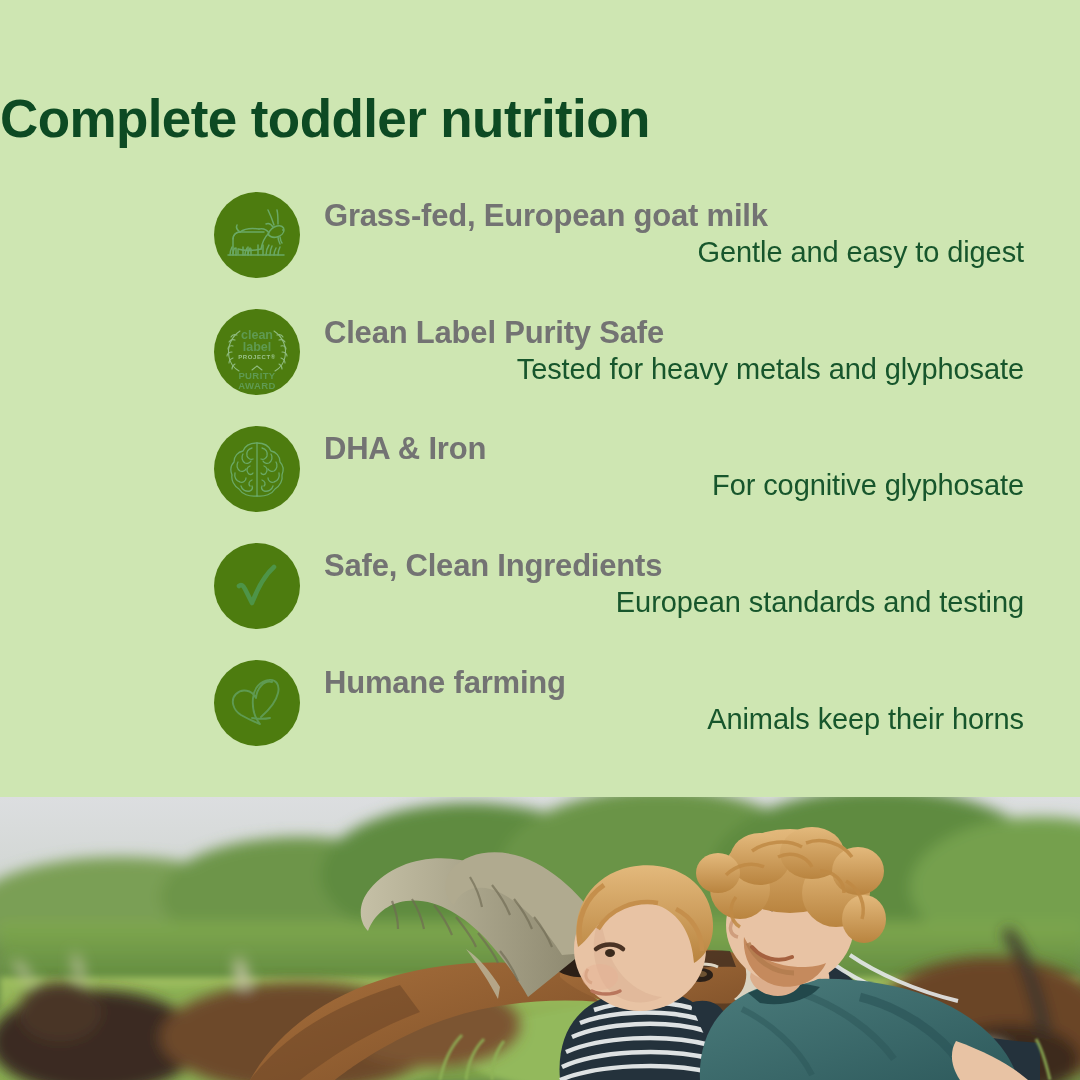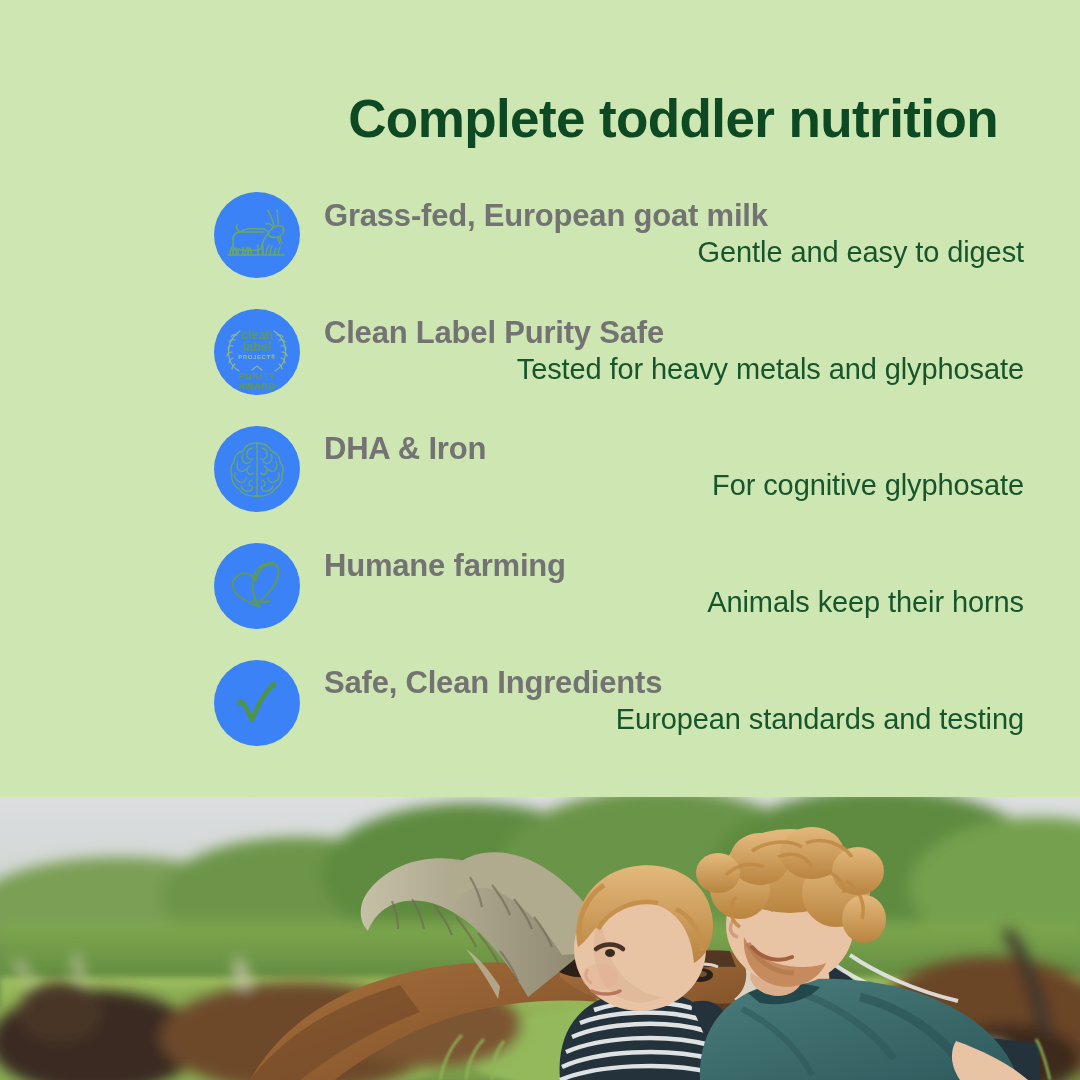--- a/index.html
+++ b/index.html
@@ -22,21 +22,21 @@
     position: absolute;
     left: 0; top: 0;
     width: 1080px;
     height: 797px;
     background: #cee6b2;
   }
   .headline {
     position: absolute;
     left: 0; top: 88px;
     width: 998px;
-    text-align: right;
+    text-align: left;
     font-size: 53px;
     font-weight: bold;
     letter-spacing: -0.6px;
     color: #0d4a23;
     font-family: "Liberation Sans", sans-serif;
   }
   
   .rows {
     position: absolute;
     left: 214px;
@@ -47,21 +47,21 @@
     position: relative;
     height: 117px;
   }
   .badge {
     position: absolute;
     left: 0;
     top: 0;
     width: 86px;
     height: 86px;
     border-radius: 50%;
-    background: #3b82f6;
+    background: #4d7c0f;
     display: flex;
     align-items: center;
     justify-content: center;
     overflow: hidden;
   }
   .badge svg { display: block; }
   .rowtext {
     position: absolute;
     left: 110px;
     top: -2px;
@@ -218,20 +218,32 @@
               <path d="M65 47 C66 51 64 55 60 56 C57 57 54 55 54 52"></path>
               <path d="M59 60 C58 64 54 66 50 65 C48 64 47 62 48 60"></path>
               <path d="M50 40 C53 41 54 44 52 47 C51 49 48 49 47 47"></path>
               <path d="M48 54 C51 55 52 58 50 60"></path>
             </g>
           </svg>
         </div>
         <div class="rowtext">
           <div class="rowtitle">DHA &amp; Iron</div>
           <div class="rowsub">For cognitive glyphosate</div>
+        </div>
+      </div>
+
+      <div class="row row-4">
+        <div class="badge">
+          <svg width="86" height="86" viewBox="0 0 86 86" aria-hidden="true">
+            <path d="M25 43 C27 41 29 42 31 46 L38 60 C44 44 52 31 60 24" fill="none" stroke="#4e9448" stroke-width="4.6" stroke-linecap="round" stroke-linejoin="round"></path>
+          </svg>
+        </div>
+        <div class="rowtext">
+          <div class="rowtitle">Safe, Clean Ingredients</div>
+          <div class="rowsub">European standards and testing</div>
         </div>
       </div>
 
       <div class="row row-3">
         <div class="badge">
           <svg width="86" height="86" viewBox="0 0 86 86" aria-hidden="true">
             <g fill="none" stroke="#5f9a52" stroke-width="1.9" stroke-linecap="round" stroke-linejoin="round">
               <path d="M58 22
                        C50 20 43 28 42 38
                        C38 30 28 28 22 34
@@ -241,32 +253,20 @@
                        C40 28 46 21 55 20
                        C62 19 66 25 64 33
                        C62 42 55 50 47 57"></path>
               <path d="M38 58 C44 59 51 59 56 58"></path>
             </g>
           </svg>
         </div>
         <div class="rowtext">
           <div class="rowtitle">Humane farming</div>
           <div class="rowsub">Animals keep their horns</div>
-        </div>
-      </div>
-
-      <div class="row row-4">
-        <div class="badge">
-          <svg width="86" height="86" viewBox="0 0 86 86" aria-hidden="true">
-            <path d="M25 43 C27 41 29 42 31 46 L38 60 C44 44 52 31 60 24" fill="none" stroke="#4e9448" stroke-width="4.6" stroke-linecap="round" stroke-linejoin="round"></path>
-          </svg>
-        </div>
-        <div class="rowtext">
-          <div class="rowtitle">Safe, Clean Ingredients</div>
-          <div class="rowsub">European standards and testing</div>
         </div>
       </div>
 
     </div>
   </div>
 
   <div class="photo">
     <svg width="1080" height="283" viewBox="0 0 1080 283" aria-hidden="true">
       <defs>
         <linearGradient id="skyG" x1="0" y1="0" x2="0" y2="1">

